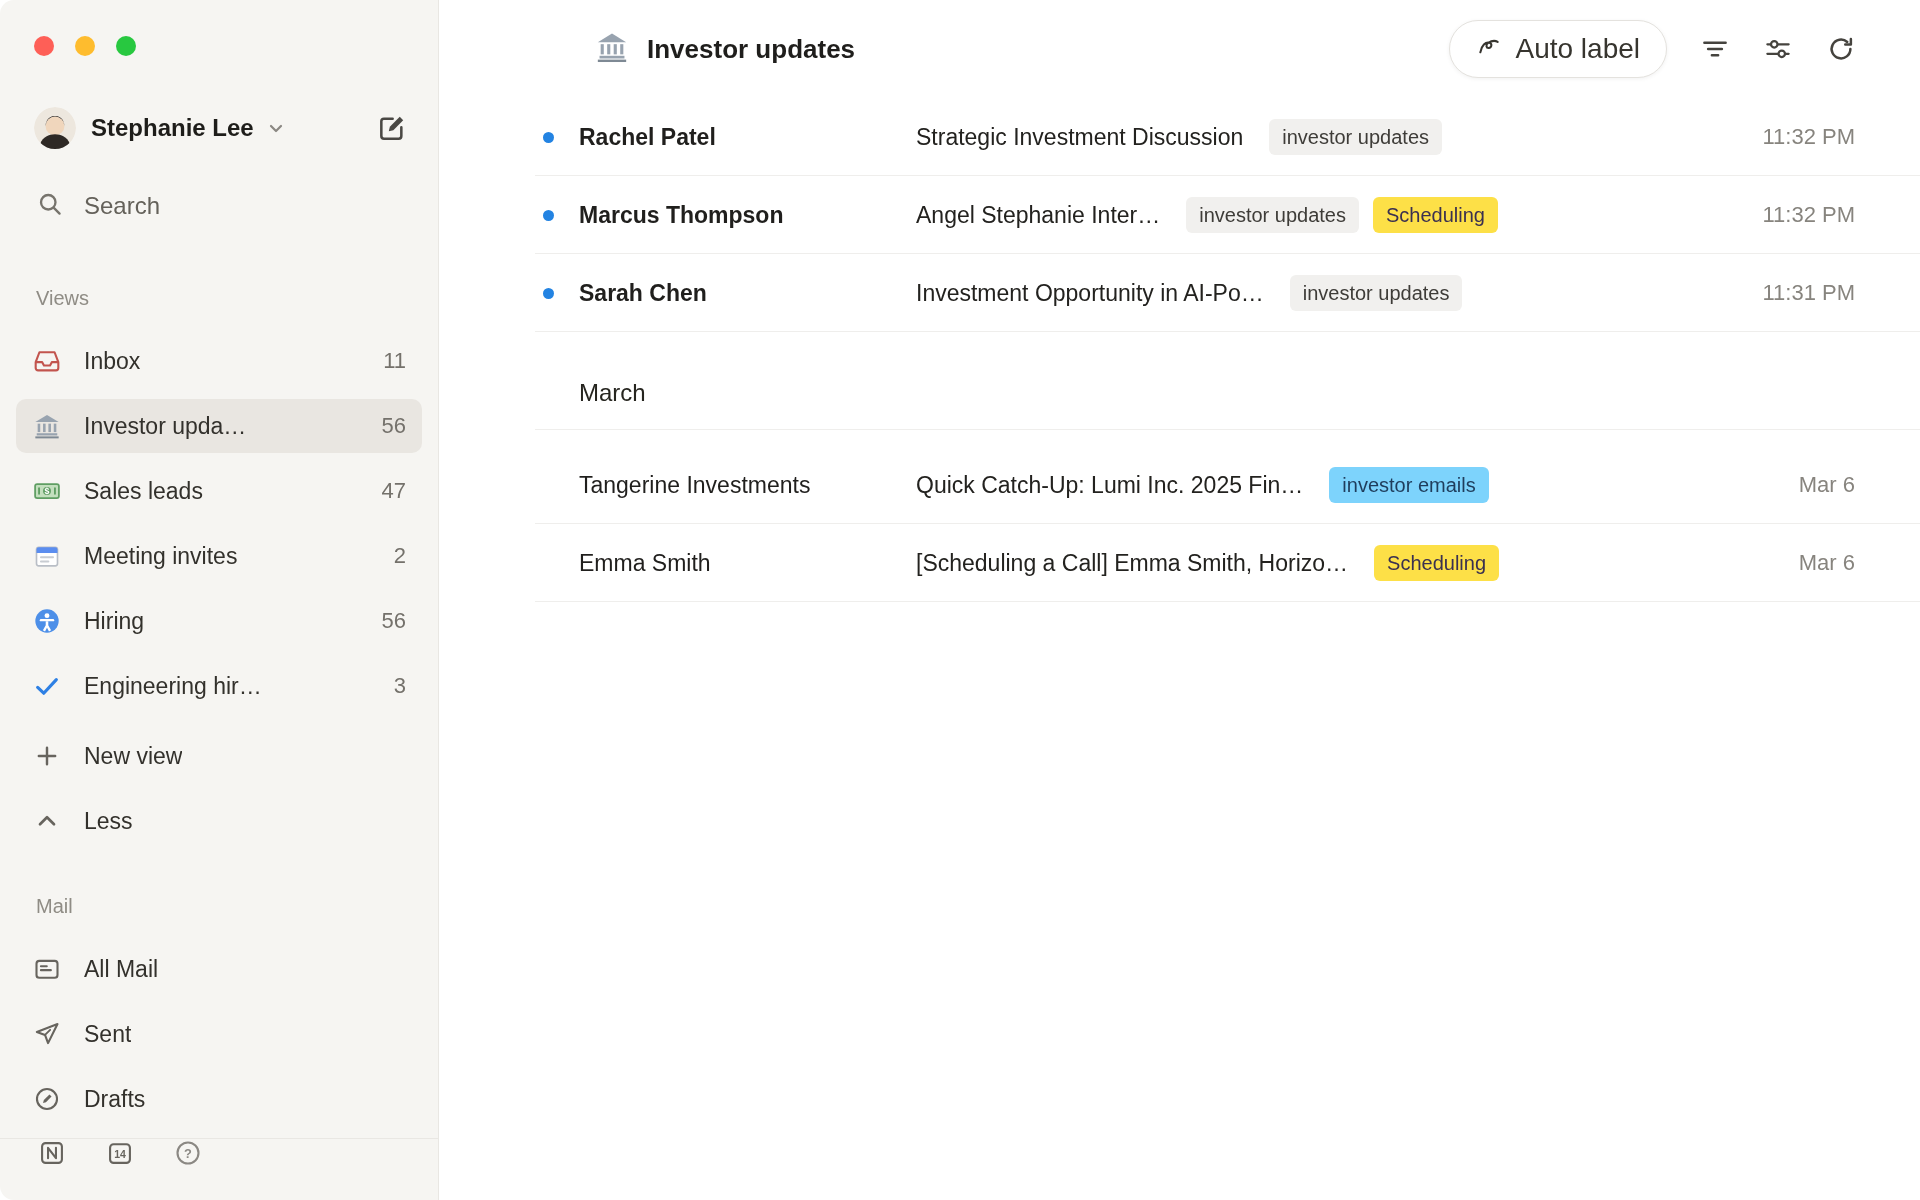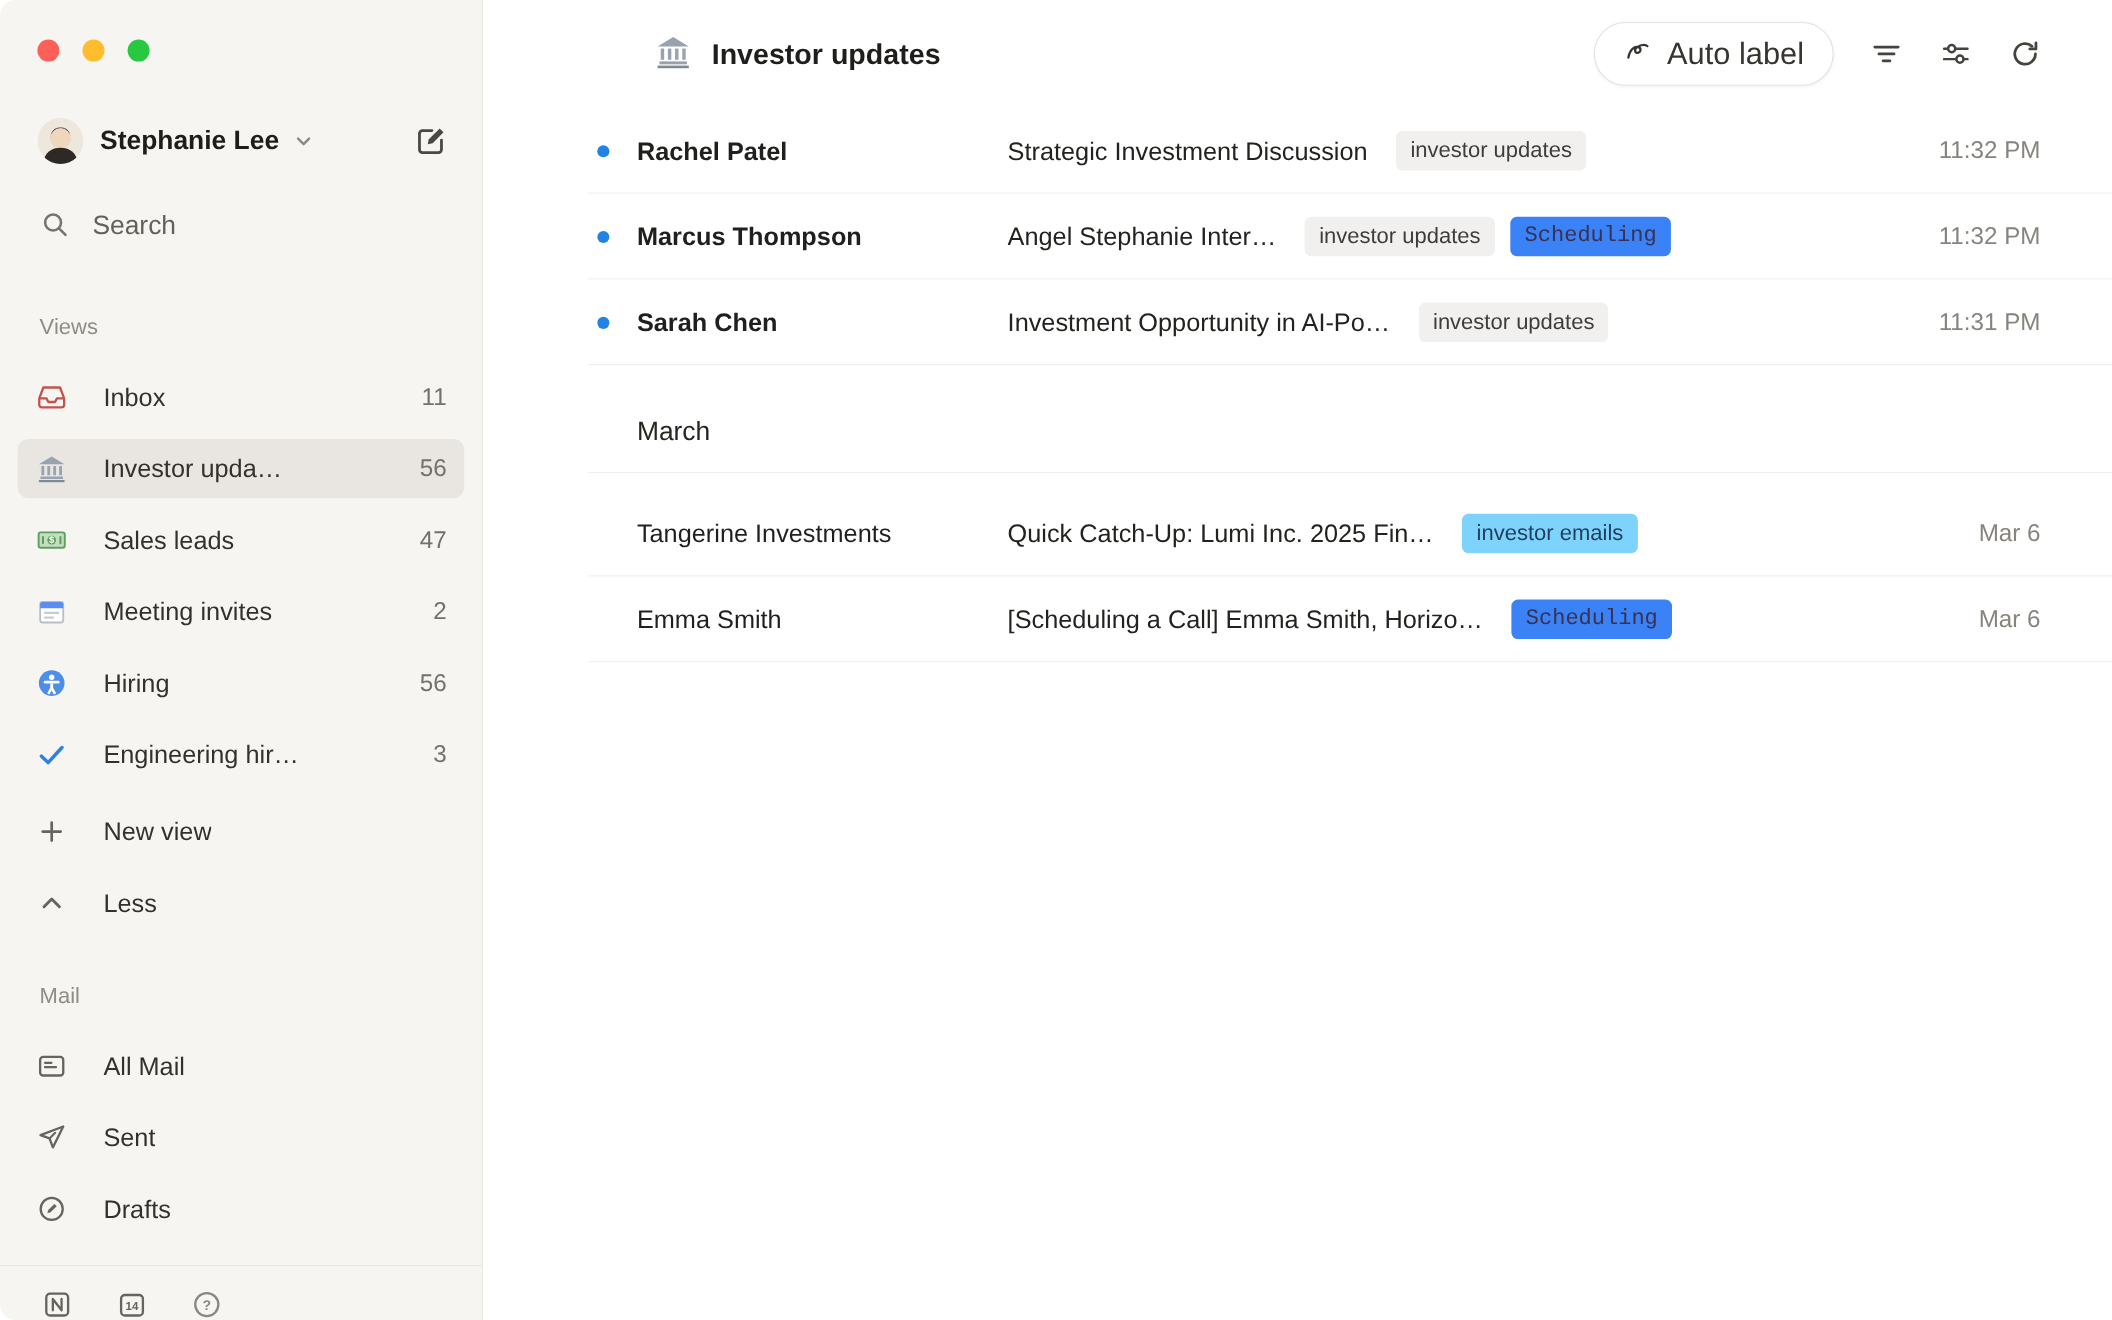--- a/index.html
+++ b/index.html
@@ -24,26 +24,26 @@
   .search-row { display: flex; align-items: center; margin: 36px 30px 0 36px; height: 40px; }
   .search-label { font-size: 24px; color: #64615A; margin-left: 20px; }
 
   .section-label { margin: 58px 0 0 36px; font-size: 20px; font-weight: 500; color: #8F8C85; height: 28px; line-height: 28px; }
   .section-label.mail { margin-top: 44px; }
 
   .nav { margin-top: 22px; }
   .s-item { display: flex; align-items: center; height: 54px; margin: 0 16px 11px 16px; padding: 0 16px; border-radius: 10px; font-size: 23px; color: #33312C; cursor: pointer; }
   .s-item.selected { background: #E9E6E1; }
   .s-item .ic { width: 30px; height: 30px; display: flex; align-items: center; justify-content: center; flex-shrink: 0; }
-  .s-item .lbl { margin-left: 32px; white-space: nowrap; overflow: hidden; }
+  .s-item .lbl { margin-left: 22px; white-space: nowrap; overflow: hidden; }
   .s-item.selected .lbl { font-weight: 500; }
   .s-item .count { margin-left: auto; font-size: 22px; color: #74716B; padding-left: 10px; }
   .nav-actions { margin-top: 16px; }
 
-  .sidebar-footer { position: absolute; left: 0; right: 0; bottom: 0; height: 50px; border-top: 1px solid #E9E7E3; display: flex; align-items: flex-end; padding: 0 38px; }
+  .sidebar-footer { position: absolute; left: 0; right: 0; bottom: 12px; height: 50px; border-top: 1px solid #E9E7E3; display: flex; align-items: flex-start; padding: 0 38px; }
   .sidebar-footer .fic { display: flex; cursor: pointer; }
   .sidebar-footer .fic + .fic { margin-left: 40px; }
   .sidebar-footer .help { margin-left: auto; }
 
   
   .main { flex: 1; min-width: 0; display: flex; flex-direction: column; background: #fff; }
   .header { height: 98px; display: flex; align-items: center; padding: 0 64px 0 156px; }
   .page-title { font-size: 26px; font-weight: 600; color: #1F1E1C; margin-left: 18px; }
   .auto-label-btn { margin-left: auto; display: flex; align-items: center; height: 58px; padding: 0 26px; border: 1px solid #E4E2DE; border-radius: 29px; background: #fff; box-shadow: 0 1px 4px rgba(0,0,0,0.06); cursor: pointer; }
   .auto-label-btn .txt { font-size: 28px; font-weight: 500; color: #37352F; margin-left: 13px; }
@@ -54,21 +54,21 @@
   .row::after { content: ""; position: absolute; left: 96px; right: 0; bottom: 0; height: 1px; background: #EFEEEC; }
   .dot-col { width: 44px; flex-shrink: 0; display: flex; align-items: center; }
   .unread-dot { width: 11px; height: 11px; border-radius: 50%; background: #2383E2; margin-left: 8px; }
   .row.read .unread-dot { visibility: hidden; }
   .sender { width: 337px; flex-shrink: 0; font-size: 23px; font-weight: 700; color: #201F1D; white-space: nowrap; overflow: hidden; }
   .row.read .sender { font-weight: 400; }
   .subject { font-size: 23px; color: #23221F; white-space: nowrap; overflow: hidden; flex-shrink: 1; }
   .chips { display: flex; gap: 14px; margin-left: 26px; flex-shrink: 0; }
   .chip { font-size: 20px; line-height: 1; padding: 8px 13px; border-radius: 6px; white-space: nowrap; }
   .chip-gray { background: #F1F0EE; color: #3E3C38; }
-  .chip-purple { background: #3b82f6; color: #3A3050; font-family: Liberation Mono, monospace; }
+  .chip-purple { background: #fde047; color: #3A3050; }
   .chip-blue { background: #7dd3fc; color: #1F3D5C; }
   .time { margin-left: auto; padding-left: 24px; font-size: 22px; color: #87847E; flex-shrink: 0; }
 
   .month { display: flex; align-items: center; height: 74px; margin-top: 24px; padding-left: 140px; position: relative; font-size: 24px; font-weight: 500; color: #26251F; }
   .month::after { content: ""; position: absolute; left: 96px; right: 0; bottom: 0; height: 1px; background: #EFEEEC; }
   .row.first-march { margin-top: 16px; }
 </style>
 </head>
 <body>
 

